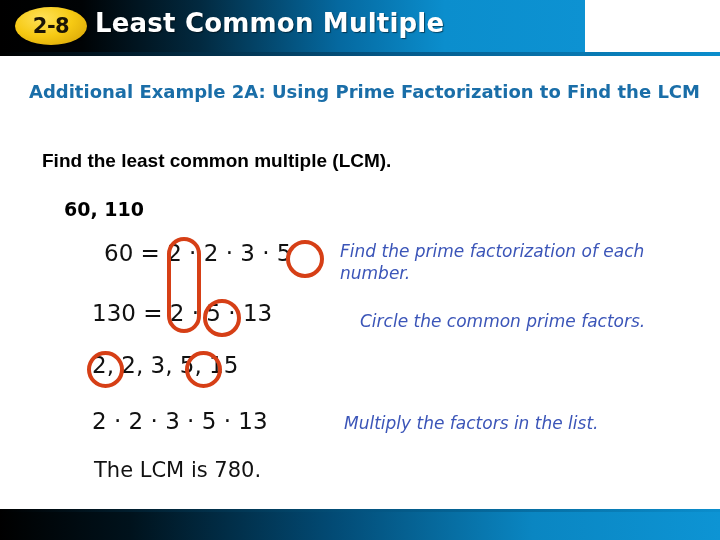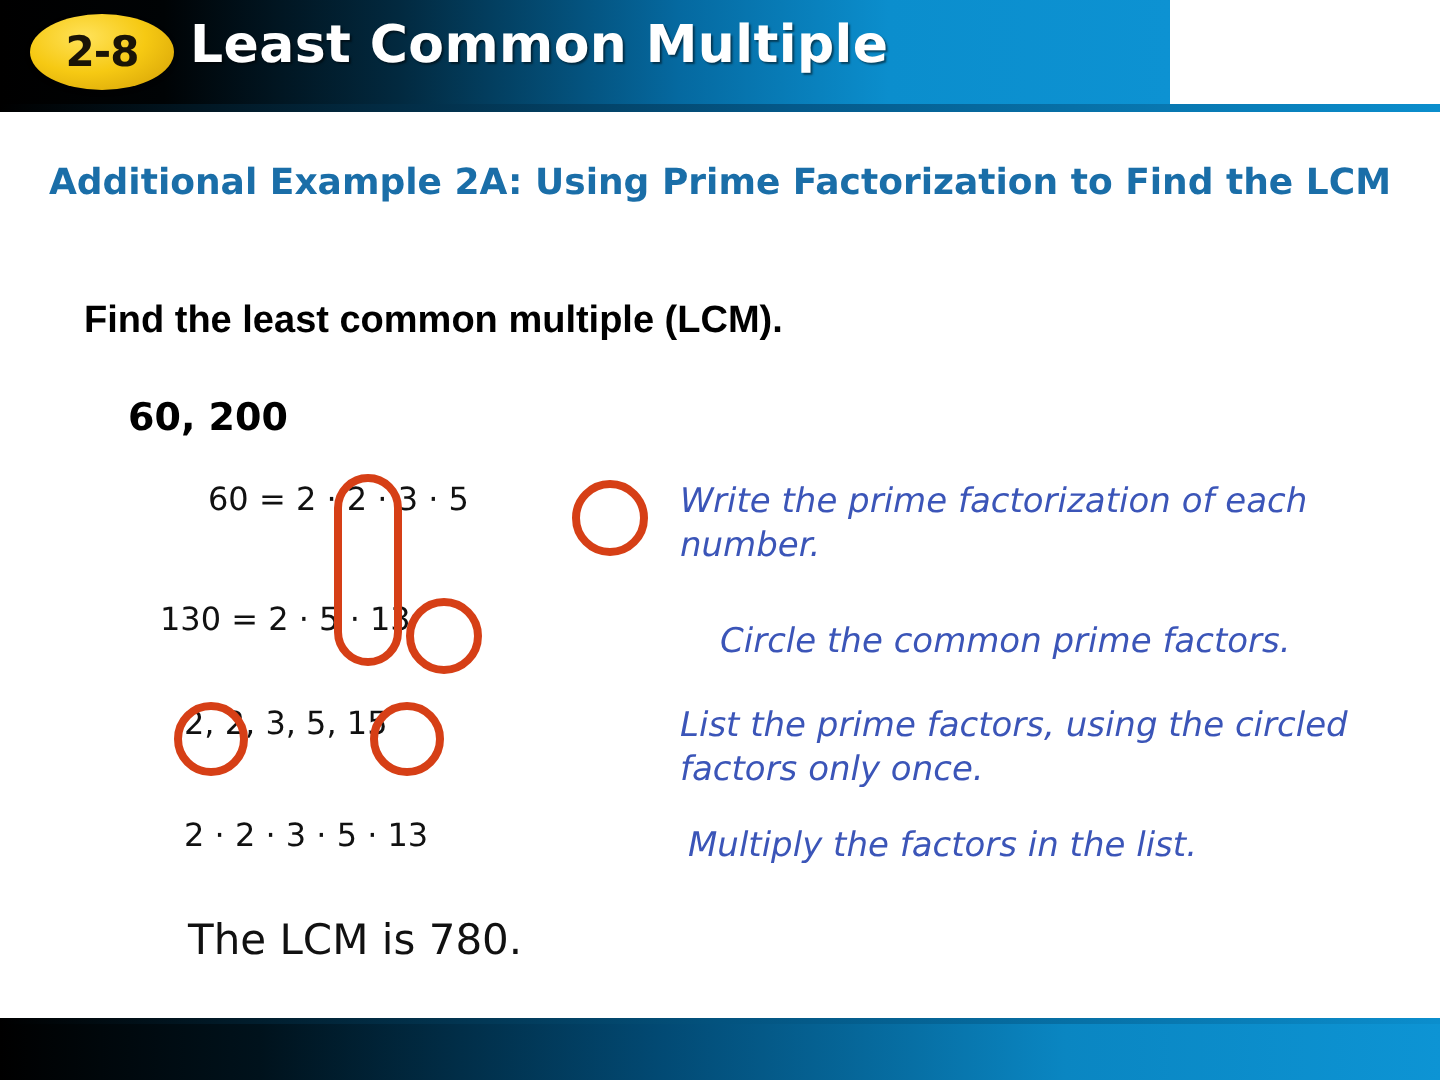--- a/index.html
+++ b/index.html
@@ -54,21 +54,21 @@
     letter-spacing: 0.2px;
     text-shadow: 1px 1px 1px rgba(0,0,0,0.5);
     white-space: nowrap;
     text-align: center;
   }
 
   
   #subtitle {
     position: absolute; left: 20px; top: 78px;
     width: 680px;
-    text-align: center;
+    text-align: right;
     font-family: "DejaVu Sans", sans-serif;
     font-weight: bold;
     font-size: 18px;
     line-height: 28px;
     color: #1a6ea8;
   }
 
   
   #prompt {
     position: absolute; left: 42px; top: 150px;
@@ -82,26 +82,26 @@
     position: absolute; left: 64px; top: 198px;
     font-family: "DejaVu Sans", sans-serif;
     font-weight: bold;
     font-size: 19px;
     color: #000000;
     white-space: nowrap;
   }
   .math-line {
     position: absolute;
     font-family: "DejaVu Sans", sans-serif;
-    font-size: 16px;
+    font-size: 23px;
     color: #111111;
     white-space: nowrap;
   }
   #line-60  { left: 104px; top: 240px; }
-  #line-130 { left: 80px;  top: 300px; text-align: center; }
+  #line-130 { left: 92px;  top: 300px; text-align: center; }
   #line-list{ left: 92px;  top: 352px; }
   #line-prod{ left: 92px;  top: 408px; text-align: center; }
   #line-lcm {
     position: absolute; left: 94px; top: 458px;
     font-family: "DejaVu Sans", sans-serif;
     font-size: 21px;
     color: #111111;
     white-space: nowrap;
   }
 
@@ -165,37 +165,36 @@
     <div id="badge">
       <div id="badge-label">2-8</div>
     </div>
     <div id="header-title">Least Common Multiple</div>
   </div>
   <div id="header-rule"></div>
 
   <div id="subtitle">Additional Example 2A: Using Prime Factorization to Find the LCM</div>
 
   <div id="prompt">Find the least common multiple (LCM).</div>
-  <div id="given">60, 200</div>
+  <div id="given">60, 110</div>
 
   <div class="math-line" id="line-60">60 = 2 · 2 · 3 · 5</div>
   <div class="math-line" id="line-130">130 = 2 · 5 · 13</div>
   <div class="math-line" id="line-list">2, 2, 3, 5, 15</div>
   <div class="math-line" id="line-prod">2 · 2 · 3 · 5 · 13</div>
   <div id="line-lcm">The LCM is 780.</div>
 
   <div id="mark-twos"></div>
   <div class="circle-mark" id="mark-five-60"></div>
   <div class="circle-mark" id="mark-five-130"></div>
   <div class="circle-mark" id="mark-two-list"></div>
   <div class="circle-mark" id="mark-five-list"></div>
 
-  <div class="note" id="note-1">Write the prime factorization of each number.</div>
+  <div class="note" id="note-1">Find the prime factorization of each number.</div>
   <div class="note" id="note-2">Circle the common prime factors.</div>
-  <div class="note" id="note-3">List the prime factors, using the circled factors only once.</div>
   <div class="note" id="note-4">Multiply the factors in the list.</div>
 
   <div id="footer-rule"></div>
   <div id="footer">
     
 
     
   </div>
 
 </div>

